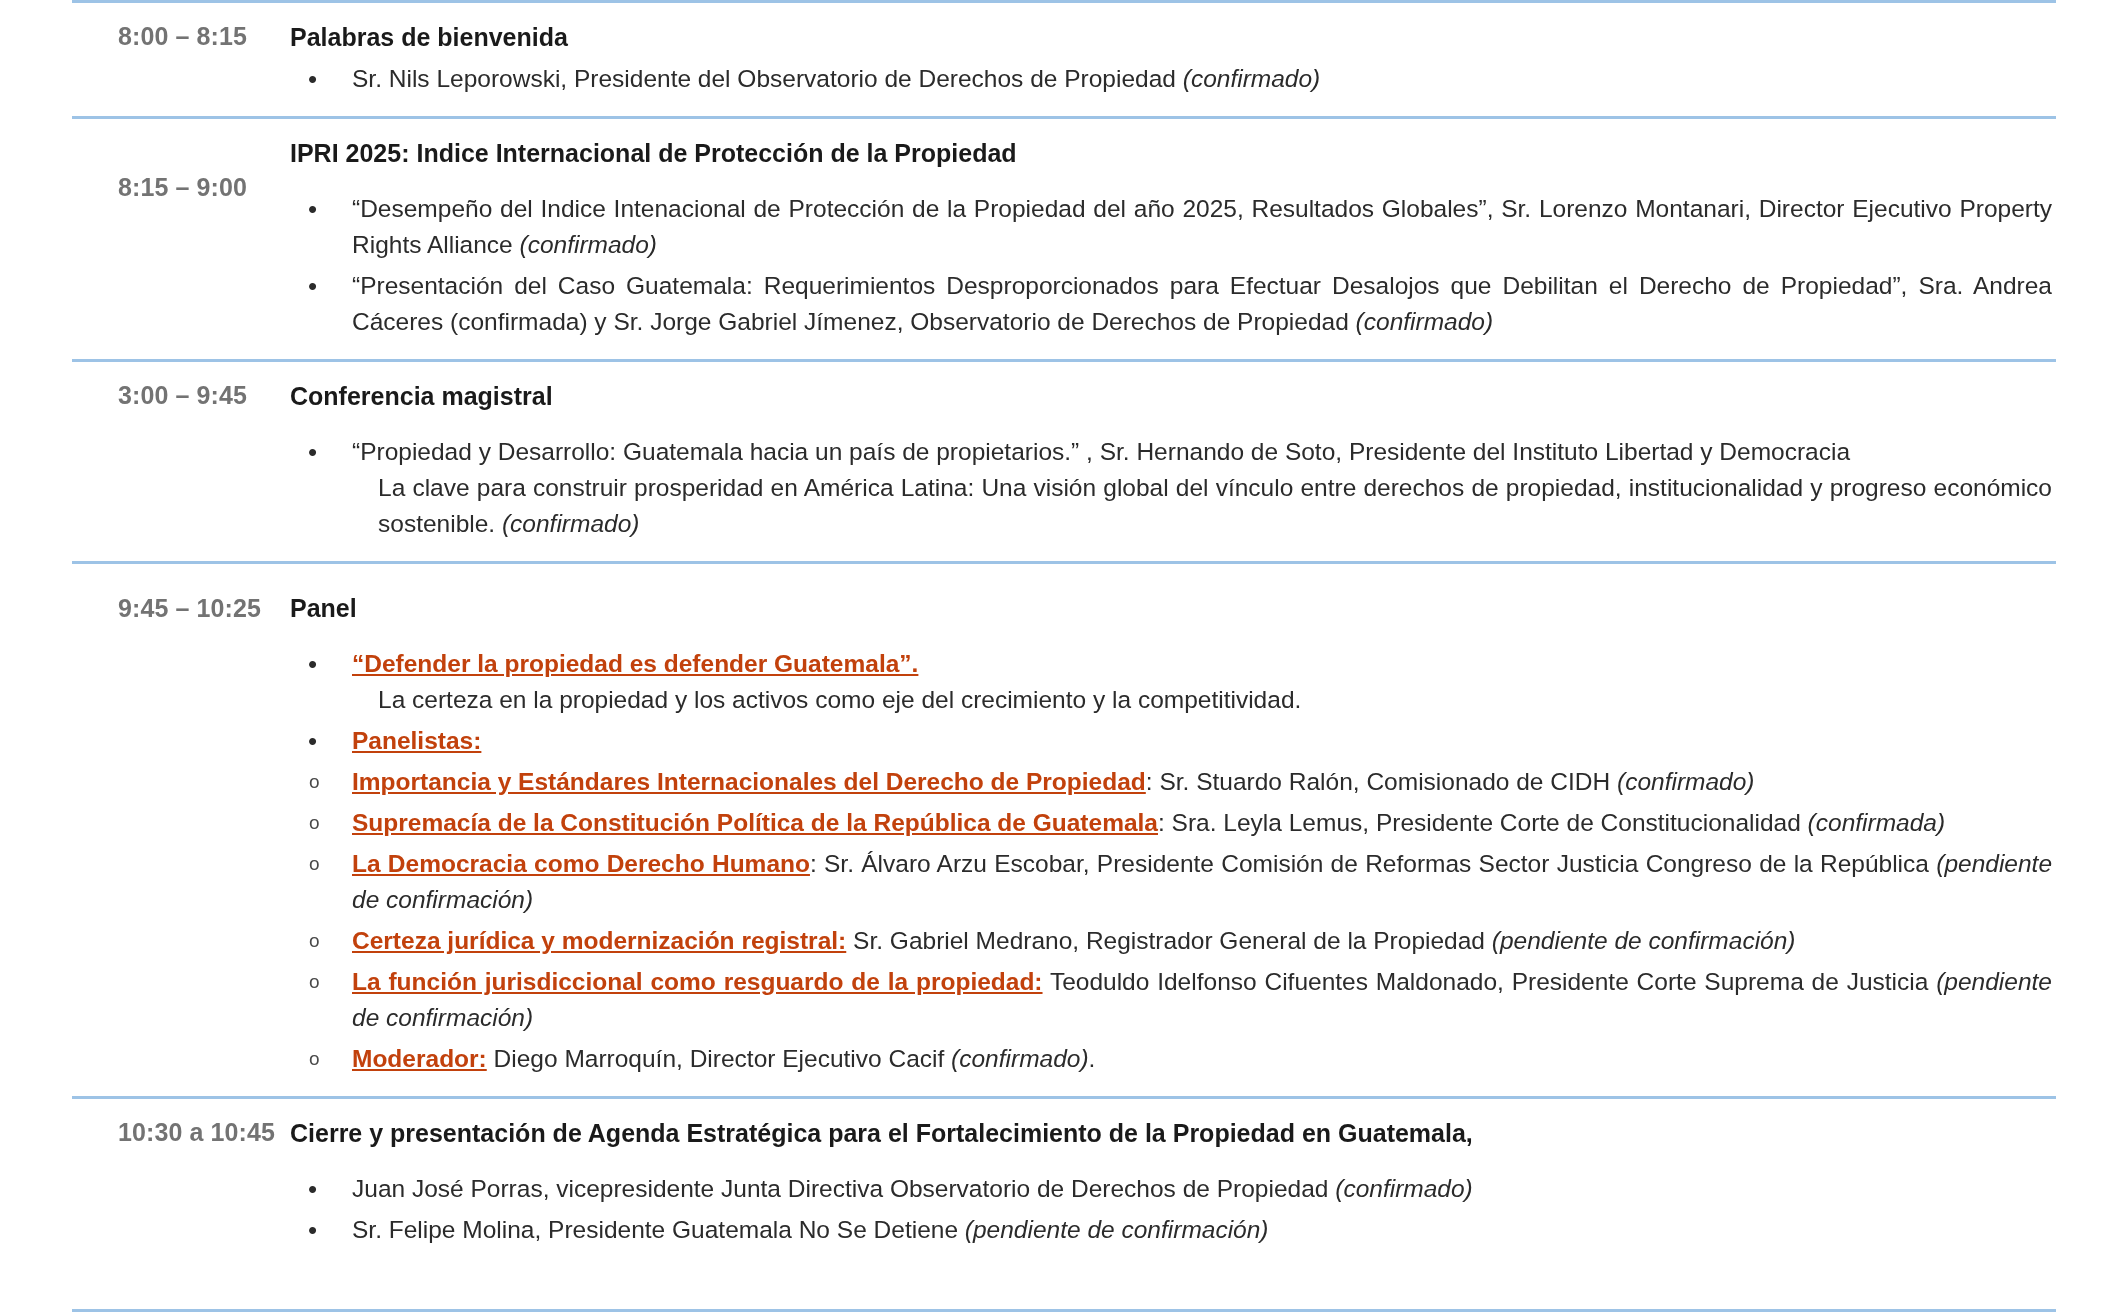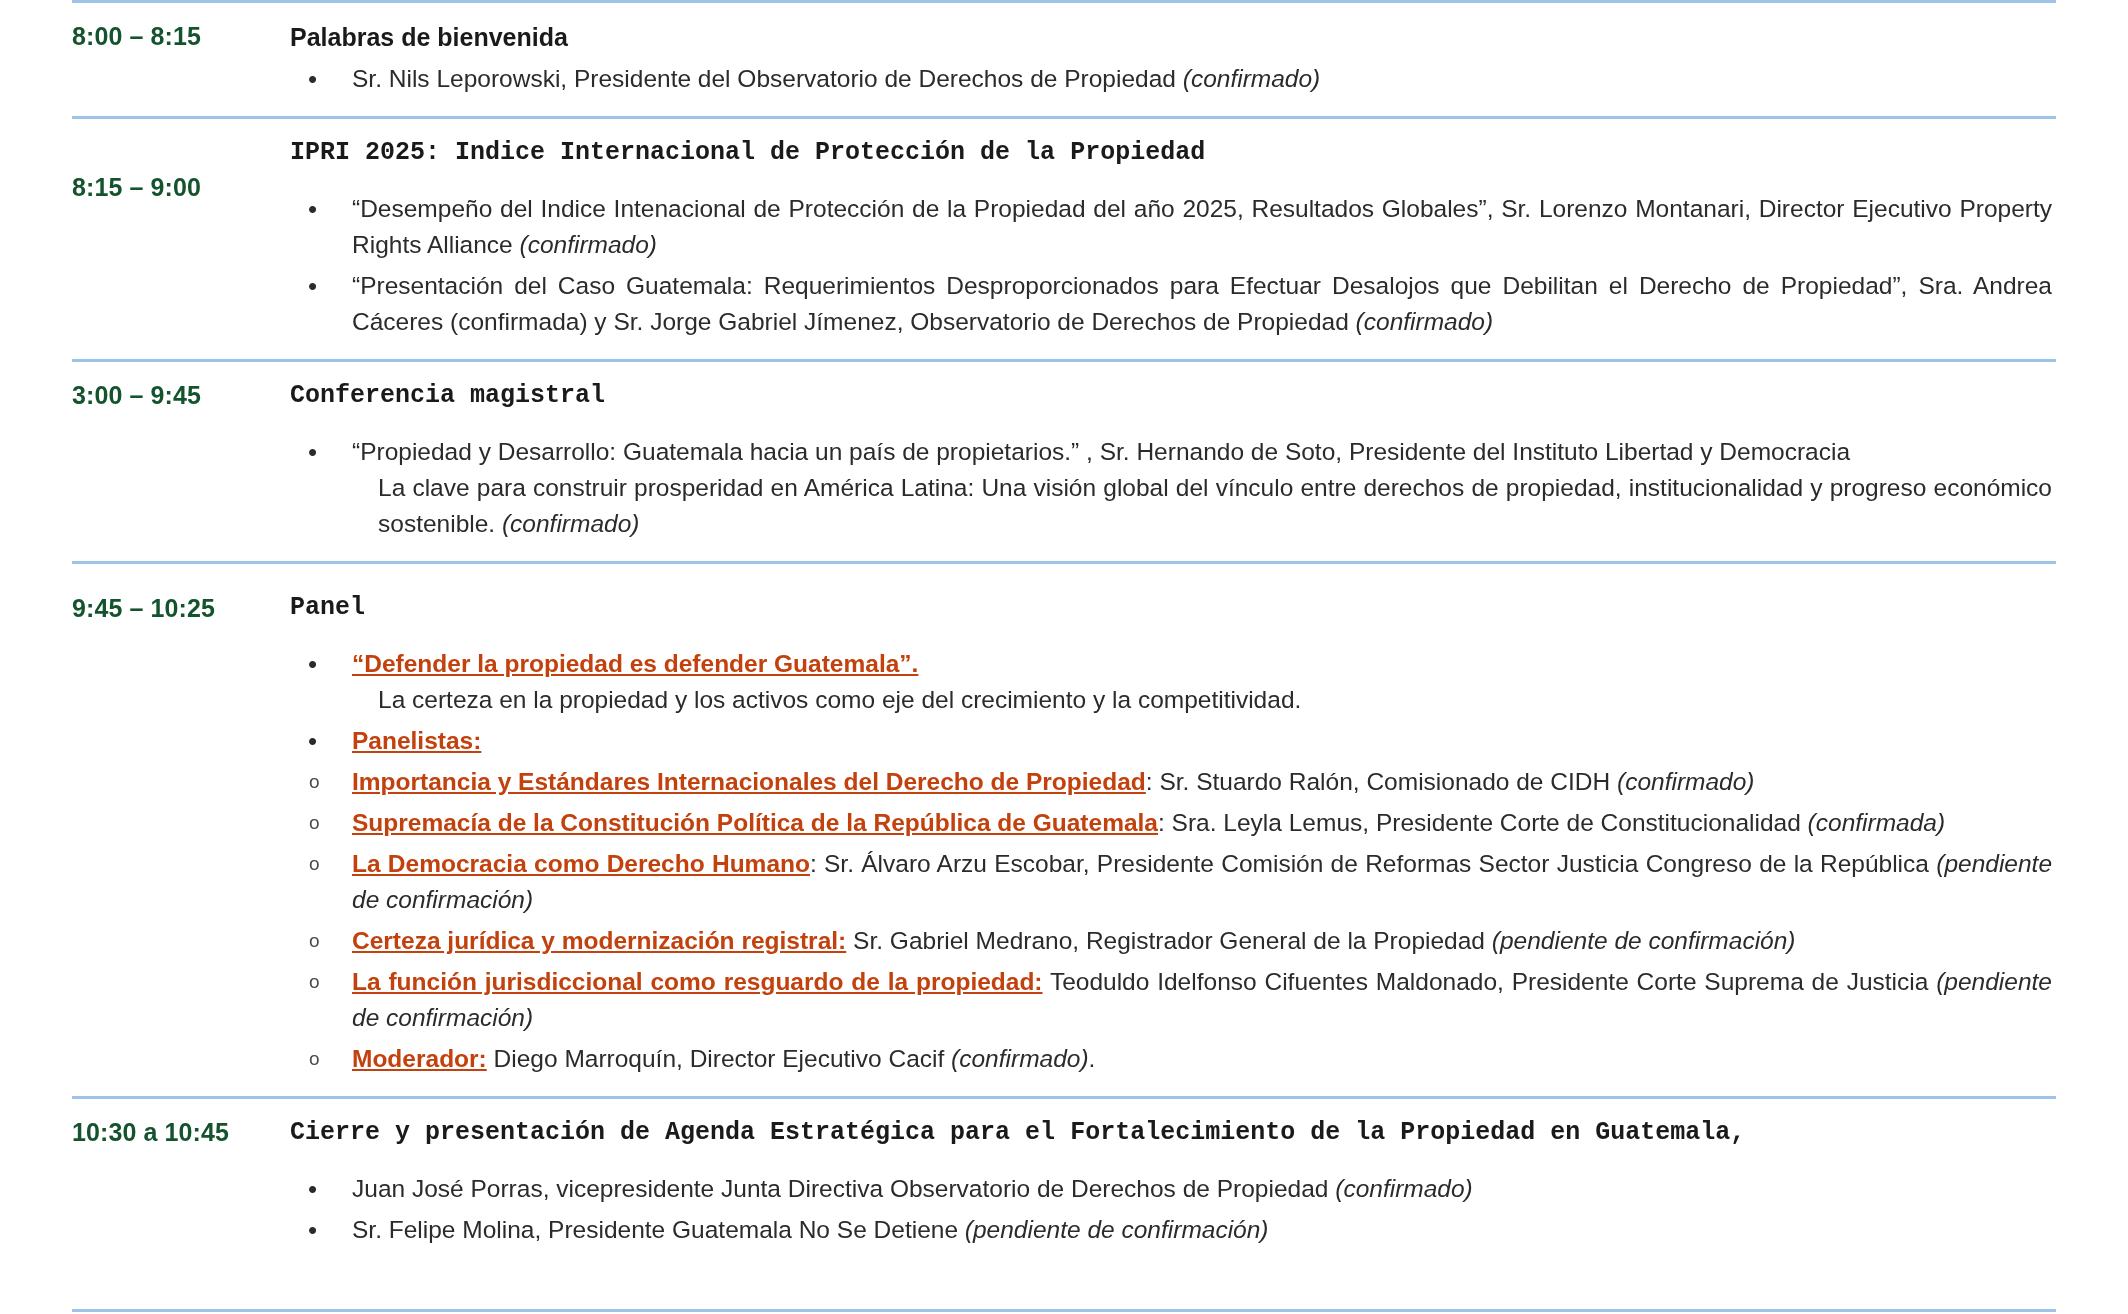--- a/index.html
+++ b/index.html
@@ -36,41 +36,42 @@
     border-bottom: 3px solid #9dc3e6;
   }
   .col-time  { width: 218px; }
   .col-body  { width: auto; }
 
   .time-cell {
     padding-top: 19px;
     padding-bottom: 10px;
     font-size: 25px;
     font-weight: 700;
-    color: #14532d;
+    color: #737373;
     letter-spacing: 0.1px;
     white-space: nowrap;
+    margin-left: 46px;
   }
   .time-cell.mid   { padding-top: 54px; }
   .time-cell.tall  { padding-top: 30px; }
 
   .body-cell {
     padding-top: 18px;
     padding-bottom: 14px;
     padding-right: 4px;
   }
 
   .sec-title {
     font-size: 25px;
     font-weight: 700;
     color: #1a1a1a;
     line-height: 1.28;
     margin: 0 0 8px 0;
   }
-  .sec-title.gap-lg { margin-bottom: 22px; font-family: Liberation Mono, monospace; }
+  .sec-title.gap-lg { margin-bottom: 22px; }
 
   ul.blist, ul.olist {
     list-style: none;
     margin: 0;
     padding: 0;
   }
   ul.blist > li, ul.olist > li {
     position: relative;
     padding-left: 62px;
     font-size: 24.5px;

